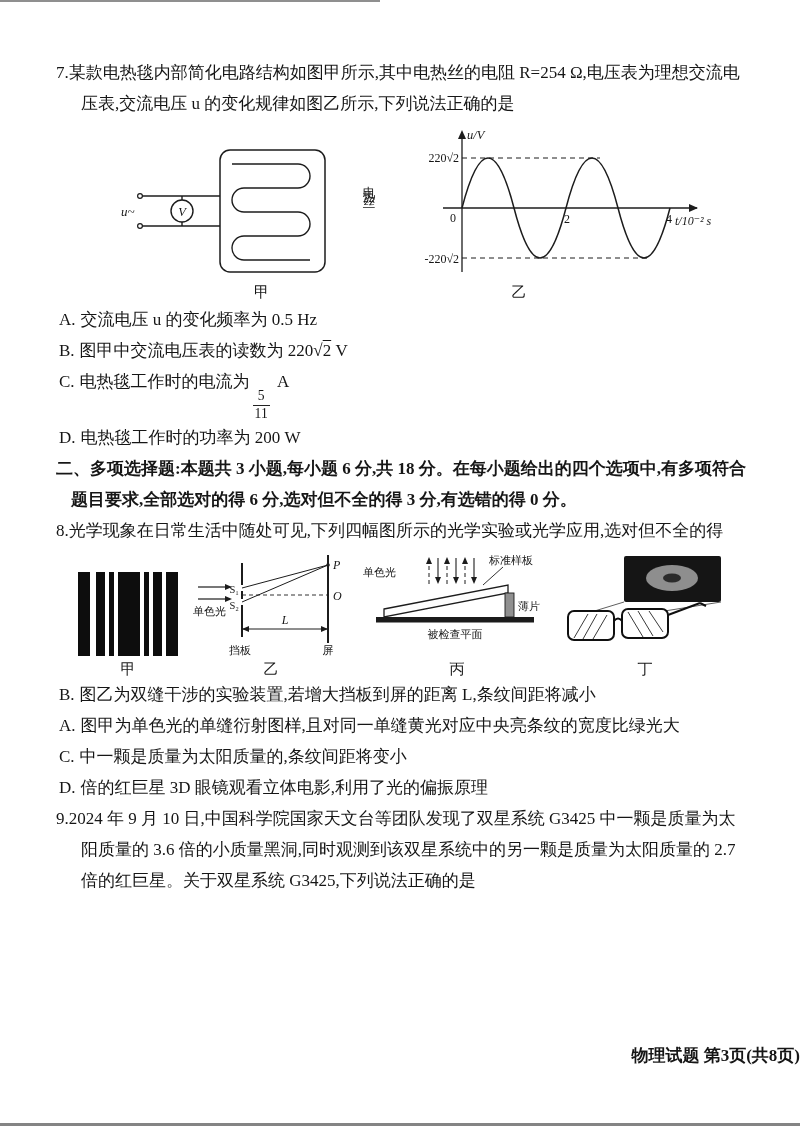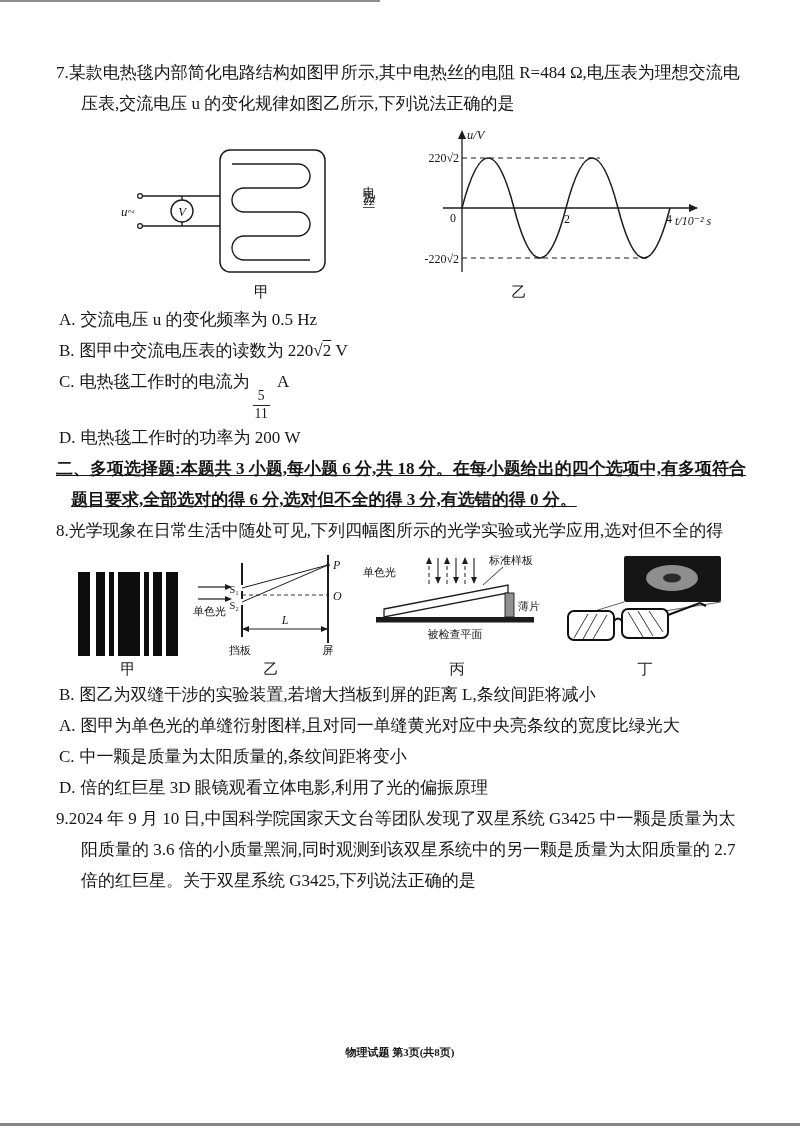--- a/index.html
+++ b/index.html
@@ -2,51 +2,51 @@
 <html lang="zh"><head>
 <meta charset="utf-8">
 <style>
   html,body{margin:0;padding:0;background:#ffffff;}
   .page{position:relative;width:800px;height:1131px;background:#fff;overflow:hidden;
         font-family:"Liberation Serif","DejaVu Serif",serif;color:#161616;
         font-size:17px;line-height:1.82;padding:58px 50px 0 56px;box-sizing:border-box;}
   p{margin:0;}
   .hang{padding-left:25px;text-indent:-25px;}
   .hang-sm{padding-left:15px;text-indent:-15px;}
-  .bold{font-weight:bold;text-decoration:underline;}
+  .bold{font-weight:bold;}
   .options{margin-left:3px;}
   .option{line-height:1.82;}
   .opt-label{margin-right:5px;}
   .frac{display:inline-flex;flex-direction:column;vertical-align:-1.0em;text-align:center;
         font-size:0.8em;line-height:1.25;margin:0 3px;}
   .frac .den{border-top:1.4px solid #222;padding:0 2px;}
   .frac .num{padding:0 2px;}
   .rad-val{text-decoration:overline;}
   .fig7-row{display:flex;align-items:flex-end;gap:42px;margin:4px 0 4px 64px;line-height:1;}
   .fig8-row{display:flex;align-items:flex-end;gap:12px;margin:6px 0 2px 20px;line-height:1;}
   .figbox{display:flex;flex-direction:column;}
   .fig-cap{text-align:center;font-size:15px;margin-top:3px;line-height:1.2;}
   .circuit-wrap{position:relative;padding-right:20px;}
   .vert-label{position:absolute;right:0;top:34px;writing-mode:vertical-rl;text-orientation:upright;
         font-size:12.5px;letter-spacing:5px;line-height:1;}
   svg{display:block;}
-  .footer{position:absolute;left:0;top:1046px;width:100%;text-align:center;
-        font-weight:bold;font-size:11px;line-height:1.2;}
+  .footer{position:absolute;left:0;top:1046px;width:100%;text-align:right;
+        font-weight:bold;font-size:17px;line-height:1.2;}
   .scan-top{position:absolute;left:0;top:0;width:380px;height:2px;background:#8f8f8f;}
   .scan-bottom{position:absolute;left:0;top:1123px;width:800px;height:2.5px;background:#848484;}
 </style>
 </head>
 <body>
 
 <div class="page">
   <div class="scan-top"></div>
   <div class="scan-bottom"></div>
 
   <div>
-    <p class="hang"><span>7.</span><span>某款电热毯内部简化电路结构如图甲所示,其中电热丝的电阻 R=484 Ω,电压表为理想交流电压表,交流电压 u 的变化规律如图乙所示,下列说法正确的是</span></p>
+    <p class="hang"><span>7.</span><span>某款电热毯内部简化电路结构如图甲所示,其中电热丝的电阻 R=254 Ω,电压表为理想交流电压表,交流电压 u 的变化规律如图乙所示,下列说法正确的是</span></p>
 
     <div class="fig7-row">
 
       <div class="figbox circuit-wrap">
         <svg width="235" height="138" viewBox="0 0 235 138">
           <g stroke="#1c1c1c" stroke-width="1.4" fill="none">
             <line x1="22" y1="54" x2="100" y2="54"></line>
             <line x1="22" y1="84" x2="100" y2="84"></line>
             <line x1="62" y1="54" x2="62" y2="58"></line>
             <line x1="62" y1="80" x2="62" y2="84"></line>

